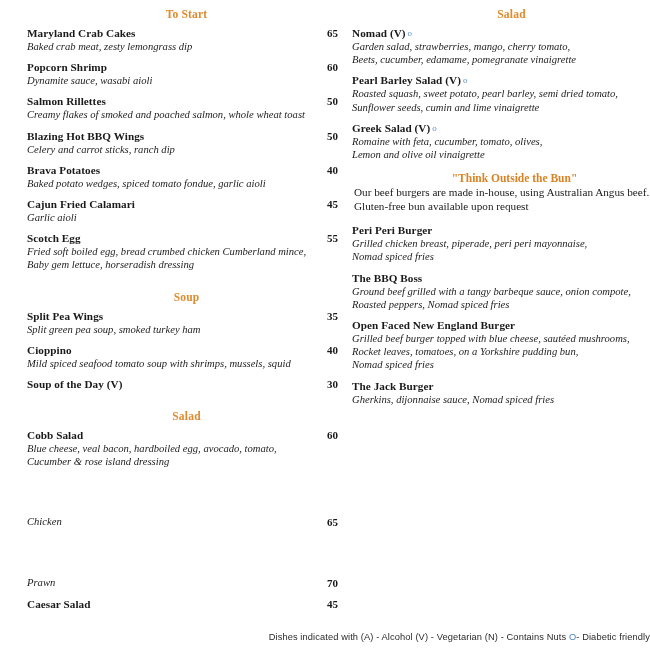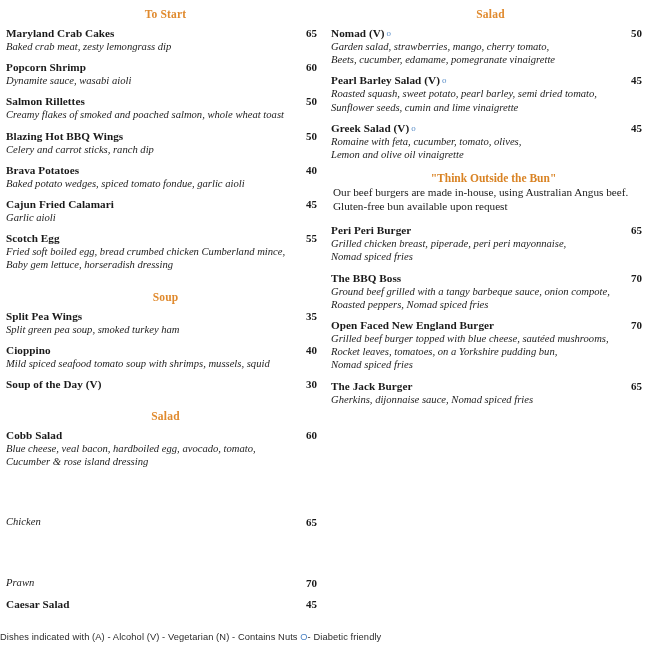--- a/index.html
+++ b/index.html
@@ -13,20 +13,21 @@
     font-family: "Liberation Serif", "DejaVu Serif", serif;
     color: #1a1a1a;
     overflow: hidden;
     position: relative;
   }
   .menu-page {
     position: relative;
     width: 595px;
     height: 650px;
     box-sizing: border-box;
+    padding-left: 21px;
   }
   .columns {
     display: flex;
     flex-direction: row;
     width: 650px;
   }
   .column {
     width: 325px;
     box-sizing: border-box;
     position: relative;
@@ -122,21 +123,21 @@
     line-height: 14px;
     text-align: left;
     padding-left: 2px;
   }
 
   .footer {
     position: absolute;
     left: 0;
     bottom: 8px;
     width: 650px;
-    text-align: left;
+    text-align: right;
     font-family: "Liberation Sans", "DejaVu Sans", sans-serif;
     font-size: 9.3px;
     color: #2b2b2b;
     letter-spacing: 0.1px;
   }
   .footer .dot {
     color: #4a82c4;
     font-size: 9.3px;
   }
 

